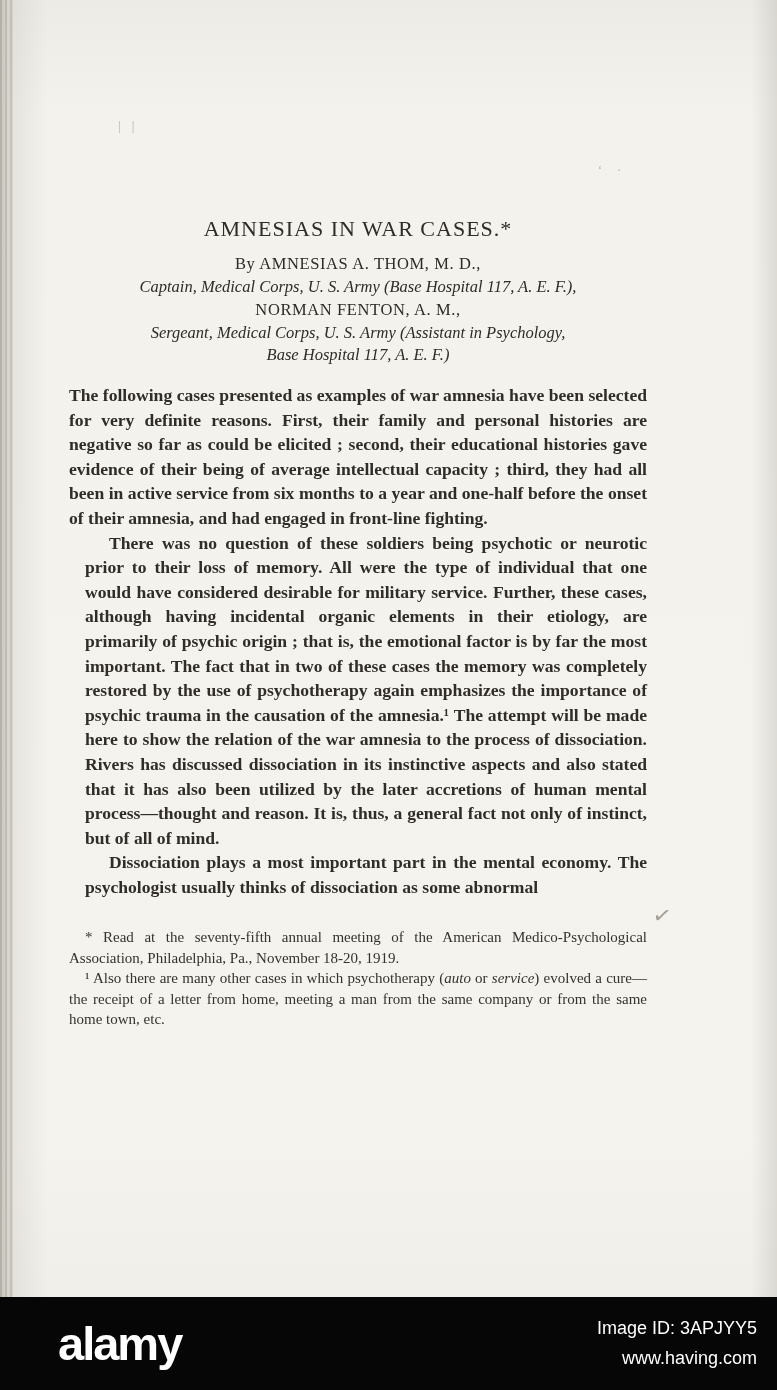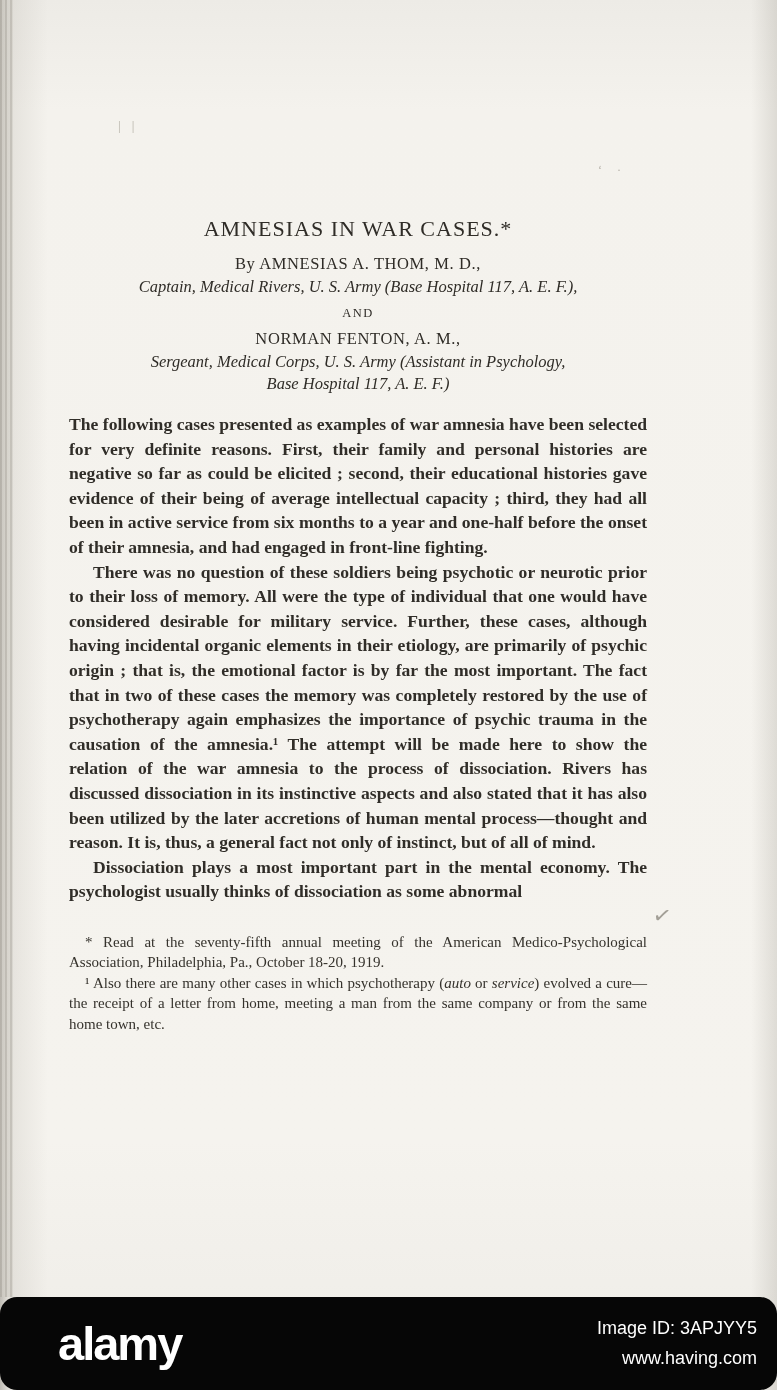--- a/index.html
+++ b/index.html
@@ -66,20 +66,21 @@
   .bodytext p {
     font-size: 17.6px;
     line-height: 24.6px;
     text-align: justify;
     margin: 0;
     color: #302d28;
     font-weight: bold;
   }
   .bodytext p.indent {
     text-indent: 24px;
+    margin-left: 16px;
   }
   .footnotes {
     margin-top: 28px;
   }
   .footnotes p {
     font-size: 15px;
     line-height: 20.5px;
     text-align: justify;
     text-indent: 16px;
     margin: 0;
@@ -118,21 +119,20 @@
     bottom: 0;
     width: 777px;
     height: 93px;
     background: #060606;
     display: flex;
     align-items: center;
     justify-content: space-between;
     box-sizing: border-box;
     padding: 0 20px 0 58px;
     font-family: "Liberation Sans", sans-serif;
-    border-radius: 17px;
   }
   .alamy-logo {
     color: #ffffff;
     font-size: 47px;
     font-weight: bold;
     letter-spacing: -2px;
     line-height: 1;
   }
   .watermark-right {
     text-align: right;
@@ -149,36 +149,35 @@
   <div class="binding-edge"></div>
 
   <div class="faint-mark-top">| |</div>
   <div class="faint-mark-tr">‘ ·</div>
 
   <div class="content">
 
     <h1 class="title">AMNESIAS IN WAR CASES.*</h1>
 
     <div class="byline">By AMNESIAS A. THOM, M. D.,</div>
-    <div class="affil">Captain, Medical Rivers, U. S. Army (Base Hospital 117, A. E. F.),</div>
+    <div class="affil">Captain, Medical Corps, U. S. Army (Base Hospital 117, A. E. F.),</div>
 
-    <div class="and-sep">AND</div>
 
     <div class="byline">NORMAN FENTON, A. M.,</div>
     <div class="affil">Sergeant, Medical Corps, U. S. Army (Assistant in Psychology,</div>
     <div class="affil">Base Hospital 117, A. E. F.)</div>
 
     <div class="bodytext">
       <p>The following cases presented as examples of war amnesia have been selected for very definite reasons.  First, their family and personal histories are negative so far as could be elicited ; second, their educational histories gave evidence of their being of average intellectual capacity ; third, they had all been in active service from six months to a year and one-half before the onset of their amnesia, and had engaged in front-line fighting.</p>
       <p class="indent">There was no question of these soldiers being psychotic or neurotic prior to their loss of memory.  All were the type of individual that one would have considered desirable for military service.  Further, these cases, although having incidental organic elements in their etiology, are primarily of psychic origin ; that is, the emotional factor is by far the most important.  The fact that in two of these cases the memory was completely restored by the use of psychotherapy again emphasizes the importance of psychic trauma in the causation of the amnesia.¹  The attempt will be made here to show the relation of the war amnesia to the process of dissociation.  Rivers has discussed dissociation in its instinctive aspects and also stated that it has also been utilized by the later accretions of human mental process—thought and reason.  It is, thus, a general fact not only of instinct, but of all of mind.</p>
       <p class="indent">Dissociation plays a most important part in the mental economy.  The psychologist usually thinks of dissociation as some abnormal</p>
     </div>
 
     <div class="footnotes">
-      <p>* Read at the seventy-fifth annual meeting of the American Medico-Psychological Association, Philadelphia, Pa., October 18-20, 1919.</p>
+      <p>* Read at the seventy-fifth annual meeting of the American Medico-Psychological Association, Philadelphia, Pa., November 18-20, 1919.</p>
       <p><span>¹ Also there are many other cases in which psychotherapy (</span><span class="it">auto</span><span> or </span><span class="it">service</span><span>) evolved a cure—the receipt of a letter from home, meeting a man from the same company or from the same home town, etc.</span></p>
     </div>
 
   </div>
 
   <div class="pencil-mark">✓</div>
 
   <div class="watermark-bar">
     <div class="alamy-logo">alamy</div>
     <div class="watermark-right">

